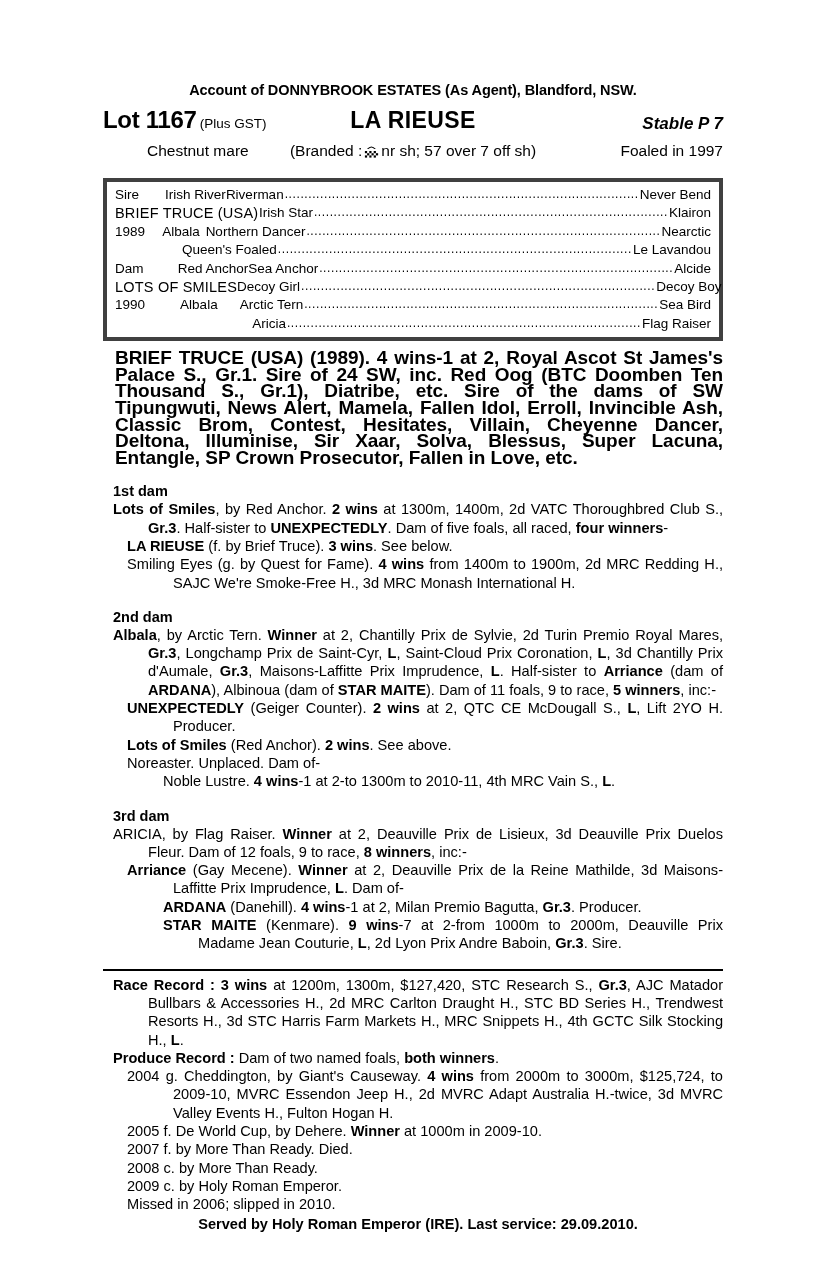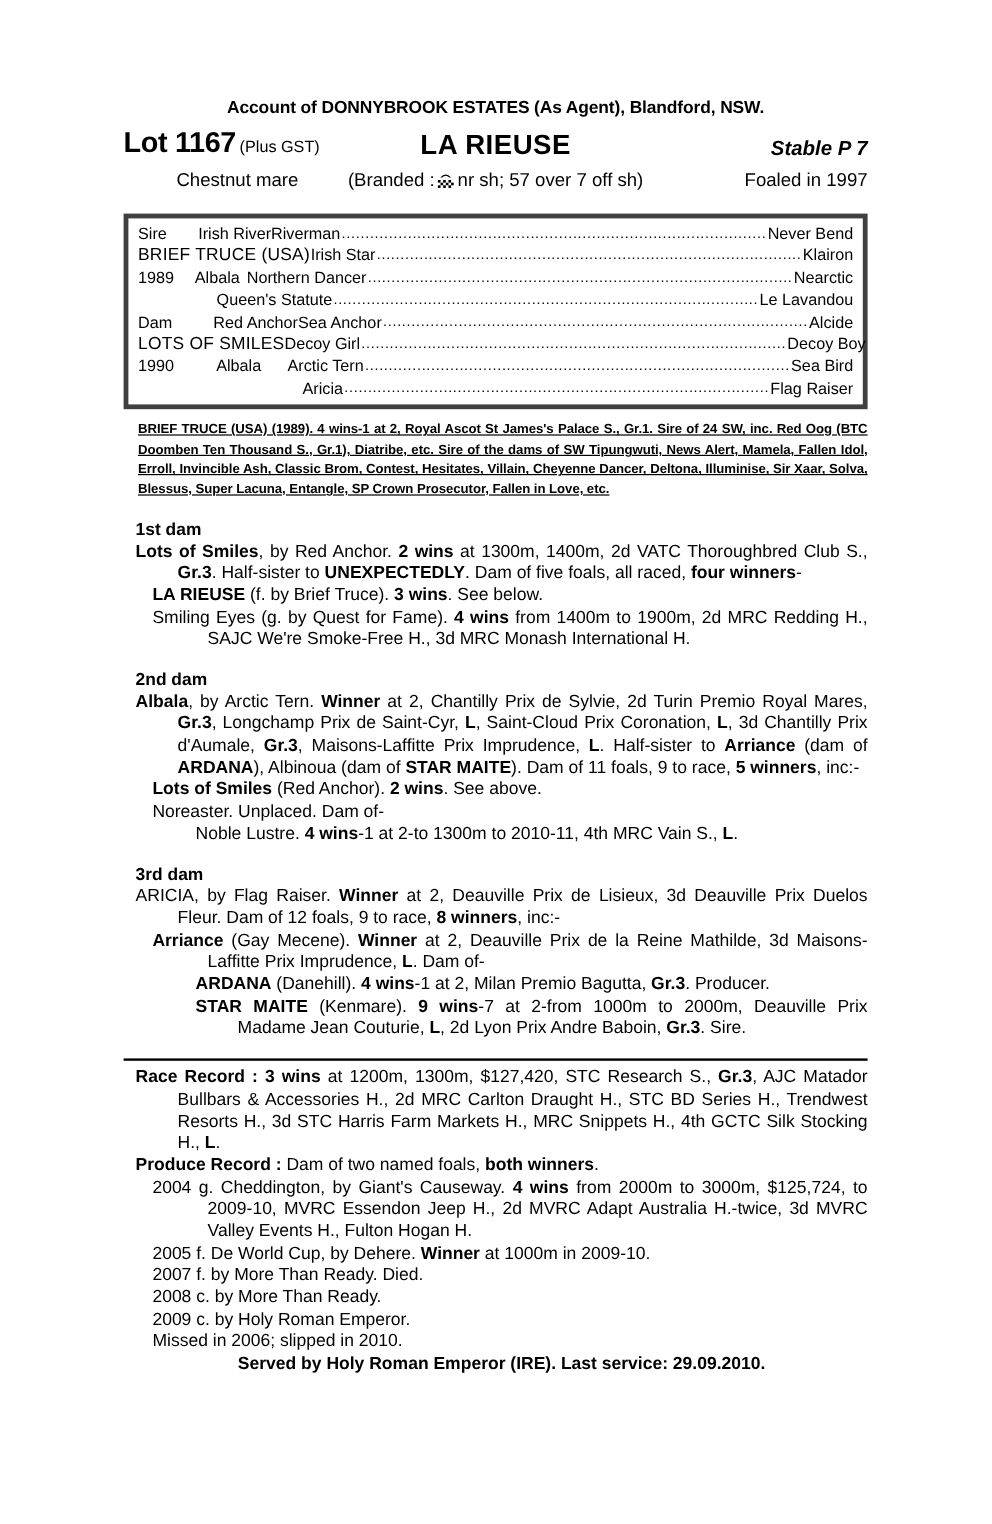--- a/index.html
+++ b/index.html
@@ -121,27 +121,26 @@
     font-size: 12px;
     position: relative;
     bottom: 1px;
   }
   .gp-left { flex: 0 0 auto; }
   .gp-right { flex: 0 0 auto; }
 
   
   .sire-blurb {
     margin-top: 9px;
-    font-size: 11px;
+    font-size: 19px;
     font-weight: bold;
     line-height: 16.6px;
     text-align: justify;
     letter-spacing: -0.05px;
     padding-left: 12px;
-    text-decoration: underline;
   }
   .sec-head {
     font-weight: bold;
     font-size: 14.5px;
     margin-top: 17px;
     margin-bottom: 1px;
     padding-left: 10px;
   }
   .para {
     font-size: 14.6px;
@@ -229,21 +228,21 @@
         <div class="ped-c3">
           <span class="gp-left">Northern Dancer</span>
           <span class="dots">..........................................................................................</span>
           <span class="gp-right">Nearctic</span>
         </div>
       </div>
       <div class="ped-row">
         <div class="ped-c1"></div>
         <div class="ped-c2"></div>
         <div class="ped-c3">
-          <span class="gp-left">Queen's Statute</span>
+          <span class="gp-left">Queen's Foaled</span>
           <span class="dots">..........................................................................................</span>
           <span class="gp-right">Le Lavandou</span>
         </div>
       </div>
       <div class="ped-row">
         <div class="ped-c1">Dam</div>
         <div class="ped-c2">Red Anchor</div>
         <div class="ped-c3">
           <span class="gp-left">Sea Anchor</span>
           <span class="dots">..........................................................................................</span>
@@ -284,20 +283,21 @@
   <div class="sec-head">1st dam</div>
   <div id="dam1-block">
       <div class="para lvl0h"><b>Lots of Smiles</b>, by Red Anchor. <b>2 wins</b> at 1300m, 1400m, 2d VATC Thoroughbred Club S., <b>Gr.3</b>. Half-sister to <b>UNEXPECTEDLY</b>. Dam of five foals, all raced, <b>four winners</b>-</div>
       <div class="para lvl1b"><b>LA RIEUSE</b> (f. by Brief Truce). <b>3 wins</b>. See below.</div>
       <div class="para lvl1b">Smiling Eyes (g. by Quest for Fame). <b>4 wins</b> from 1400m to 1900m, 2d MRC Redding H., SAJC We're Smoke-Free H., 3d MRC Monash International H.</div>
     </div>
 
   <div class="sec-head">2nd dam</div>
   <div id="dam2-block">
       <div class="para lvl0h"><b>Albala</b>, by Arctic Tern. <b>Winner</b> at 2, Chantilly Prix de Sylvie, 2d Turin Premio Royal Mares, <b>Gr.3</b>, Longchamp Prix de Saint-Cyr, <b>L</b>, Saint-Cloud Prix Coronation, <b>L</b>, 3d Chantilly Prix d'Aumale, <b>Gr.3</b>, Maisons-Laffitte Prix Imprudence, <b>L</b>. Half-sister to <b>Arriance</b> (dam of <b>ARDANA</b>), Albinoua (dam of <b>STAR MAITE</b>). Dam of 11 foals, 9 to race, <b>5 winners</b>, inc:-</div>
+      <div class="para lvl1b"><b>UNEXPECTEDLY</b> (Geiger Counter). <b>2 wins</b> at 2, QTC CE McDougall S., <b>L</b>, Lift 2YO H. Producer.</div>
       <div class="para lvl1b"><b>Lots of Smiles</b> (Red Anchor). <b>2 wins</b>. See above.</div>
       <div class="para lvl1b">Noreaster. Unplaced. Dam of-</div>
       <div class="para lvl2">Noble Lustre. <b>4 wins</b>-1 at 2-to 1300m to 2010-11, 4th MRC Vain S., <b>L</b>.</div>
     </div>
 
   <div class="sec-head">3rd dam</div>
   <div id="dam3-block">
       <div class="para lvl0h">ARICIA, by Flag Raiser. <b>Winner</b> at 2, Deauville Prix de Lisieux, 3d Deauville Prix Duelos Fleur. Dam of 12 foals, 9 to race, <b>8 winners</b>, inc:-</div>
       <div class="para lvl1b"><b>Arriance</b> (Gay Mecene). <b>Winner</b> at 2, Deauville Prix de la Reine Mathilde, 3d Maisons-Laffitte Prix Imprudence, <b>L</b>. Dam of-</div>
       <div class="para lvl2"><b>ARDANA</b> (Danehill). <b>4 wins</b>-1 at 2, Milan Premio Bagutta, <b>Gr.3</b>. Producer.</div>

